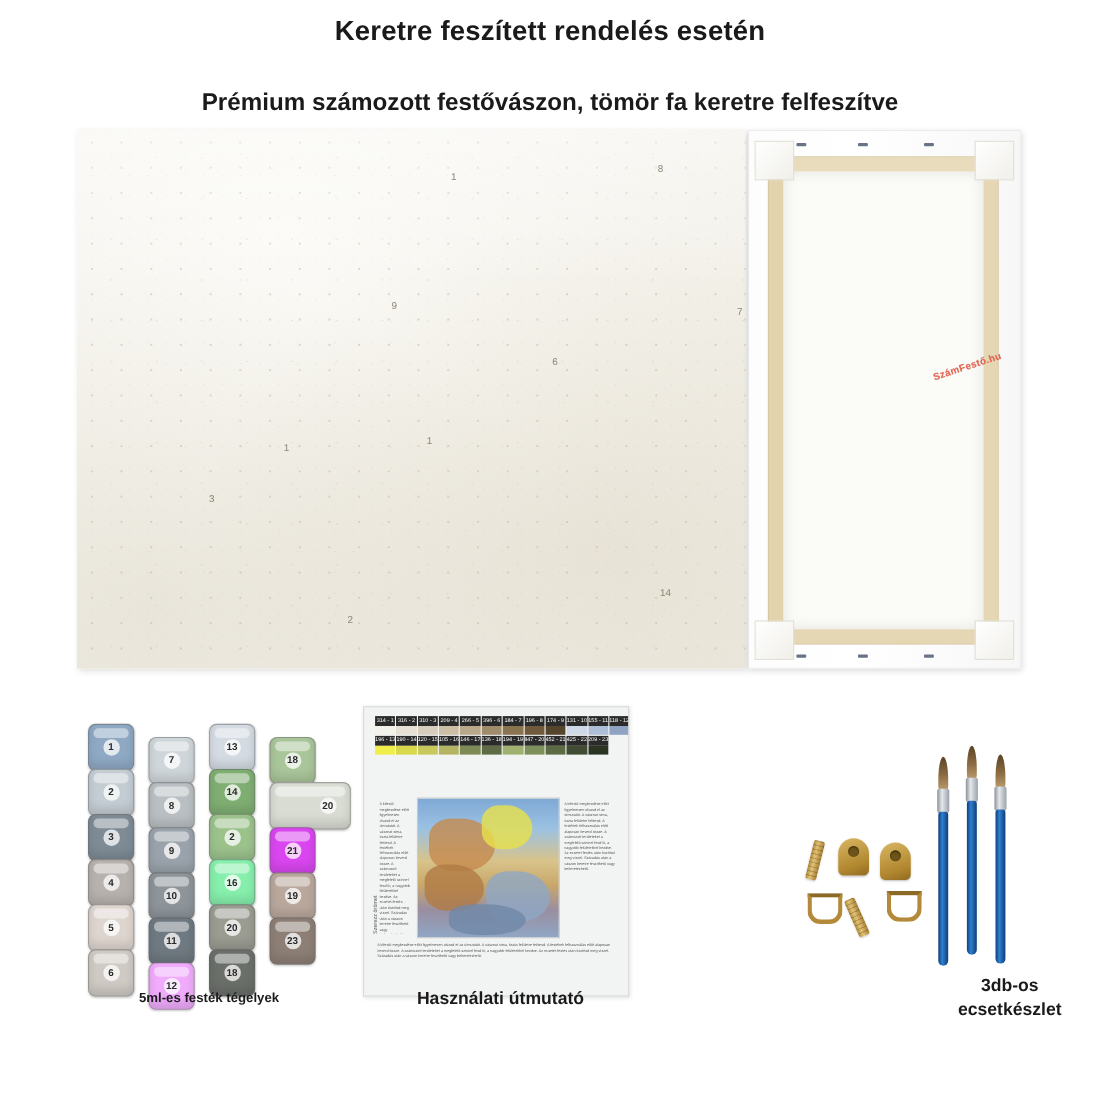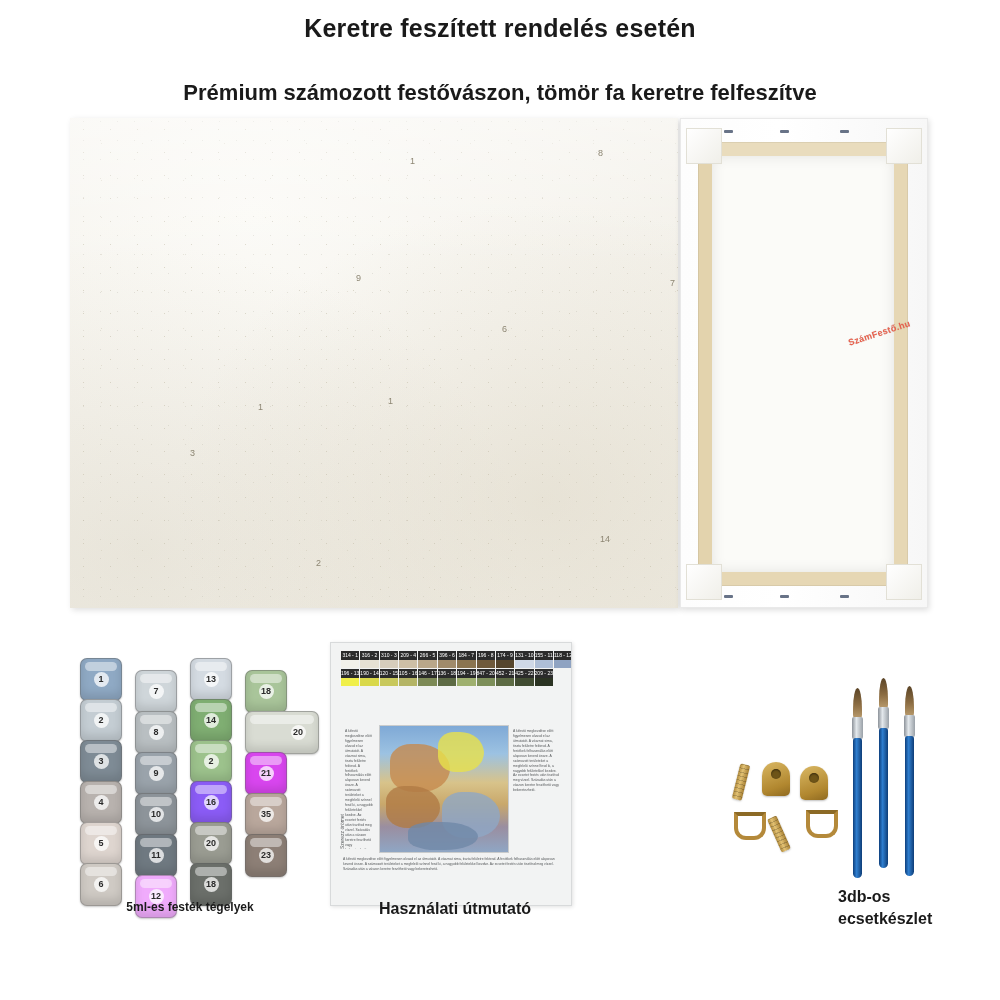--- a/index.html
+++ b/index.html
@@ -375,21 +375,21 @@
     width: 230px;
     text-align: center;
     font-size: 16px;
     font-weight: bold;
   }
   .cap-right {
     position: absolute;
     left: 838px;
     top: 258px;
     width: 160px;
-    text-align: left;
+    text-align: center;
     font-size: 16px;
     font-weight: bold;
     line-height: 1.35;
   }
 </style>
 </head>
 <body>
 
 <div class="title">Keretre feszített rendelés esetén</div>
 <div class="subtitle">Prémium számozott festővászon, tömör fa keretre felfeszítve</div>
@@ -474,40 +474,40 @@
       </div>
       <div class="pot" style="left: 110px; top: 0px; background: rgb(212, 219, 226);">
         <span>13</span>
       </div>
       <div class="pot" style="left: 110px; top: 41px; background: rgb(127, 174, 114);">
         <span>14</span>
       </div>
       <div class="pot" style="left: 110px; top: 82px; background: rgb(156, 194, 140);">
         <span>2</span>
       </div>
-      <div class="pot" style="left: 110px; top: 123px; background: #8b5cf6;">
+      <div class="pot" style="left: 110px; top: 123px; background: #86efac;">
         <span>16</span>
       </div>
       <div class="pot" style="left: 110px; top: 164px; background: rgb(154, 156, 146);">
         <span>20</span>
       </div>
       <div class="pot" style="left: 110px; top: 205px; background: rgb(107, 111, 106);">
         <span>18</span>
       </div>
       <div class="pot" style="left: 165px; top: 12px; background: rgb(169, 197, 154);">
         <span>18</span>
       </div>
       <div class="pot" style="left: 165px; top: 53px; background: rgb(217, 220, 211); padding-left: 32px;">
         <span>20</span>
       </div>
       <div class="pot" style="left: 165px; top: 94px; background: #d946ef;">
         <span>21</span>
       </div>
       <div class="pot" style="left: 165px; top: 135px; background: rgb(185, 167, 156);">
-        <span>35</span>
+        <span>19</span>
       </div>
       <div class="pot" style="left: 165px; top: 176px; background: rgb(141, 127, 118);">
         <span>23</span>
       </div>
     </div>
 
   <div class="sheet">
     <div class="swatch-grid" id="swatch-grid">
         <div>
           <div class="swatch-lab">314 - 1</div>

